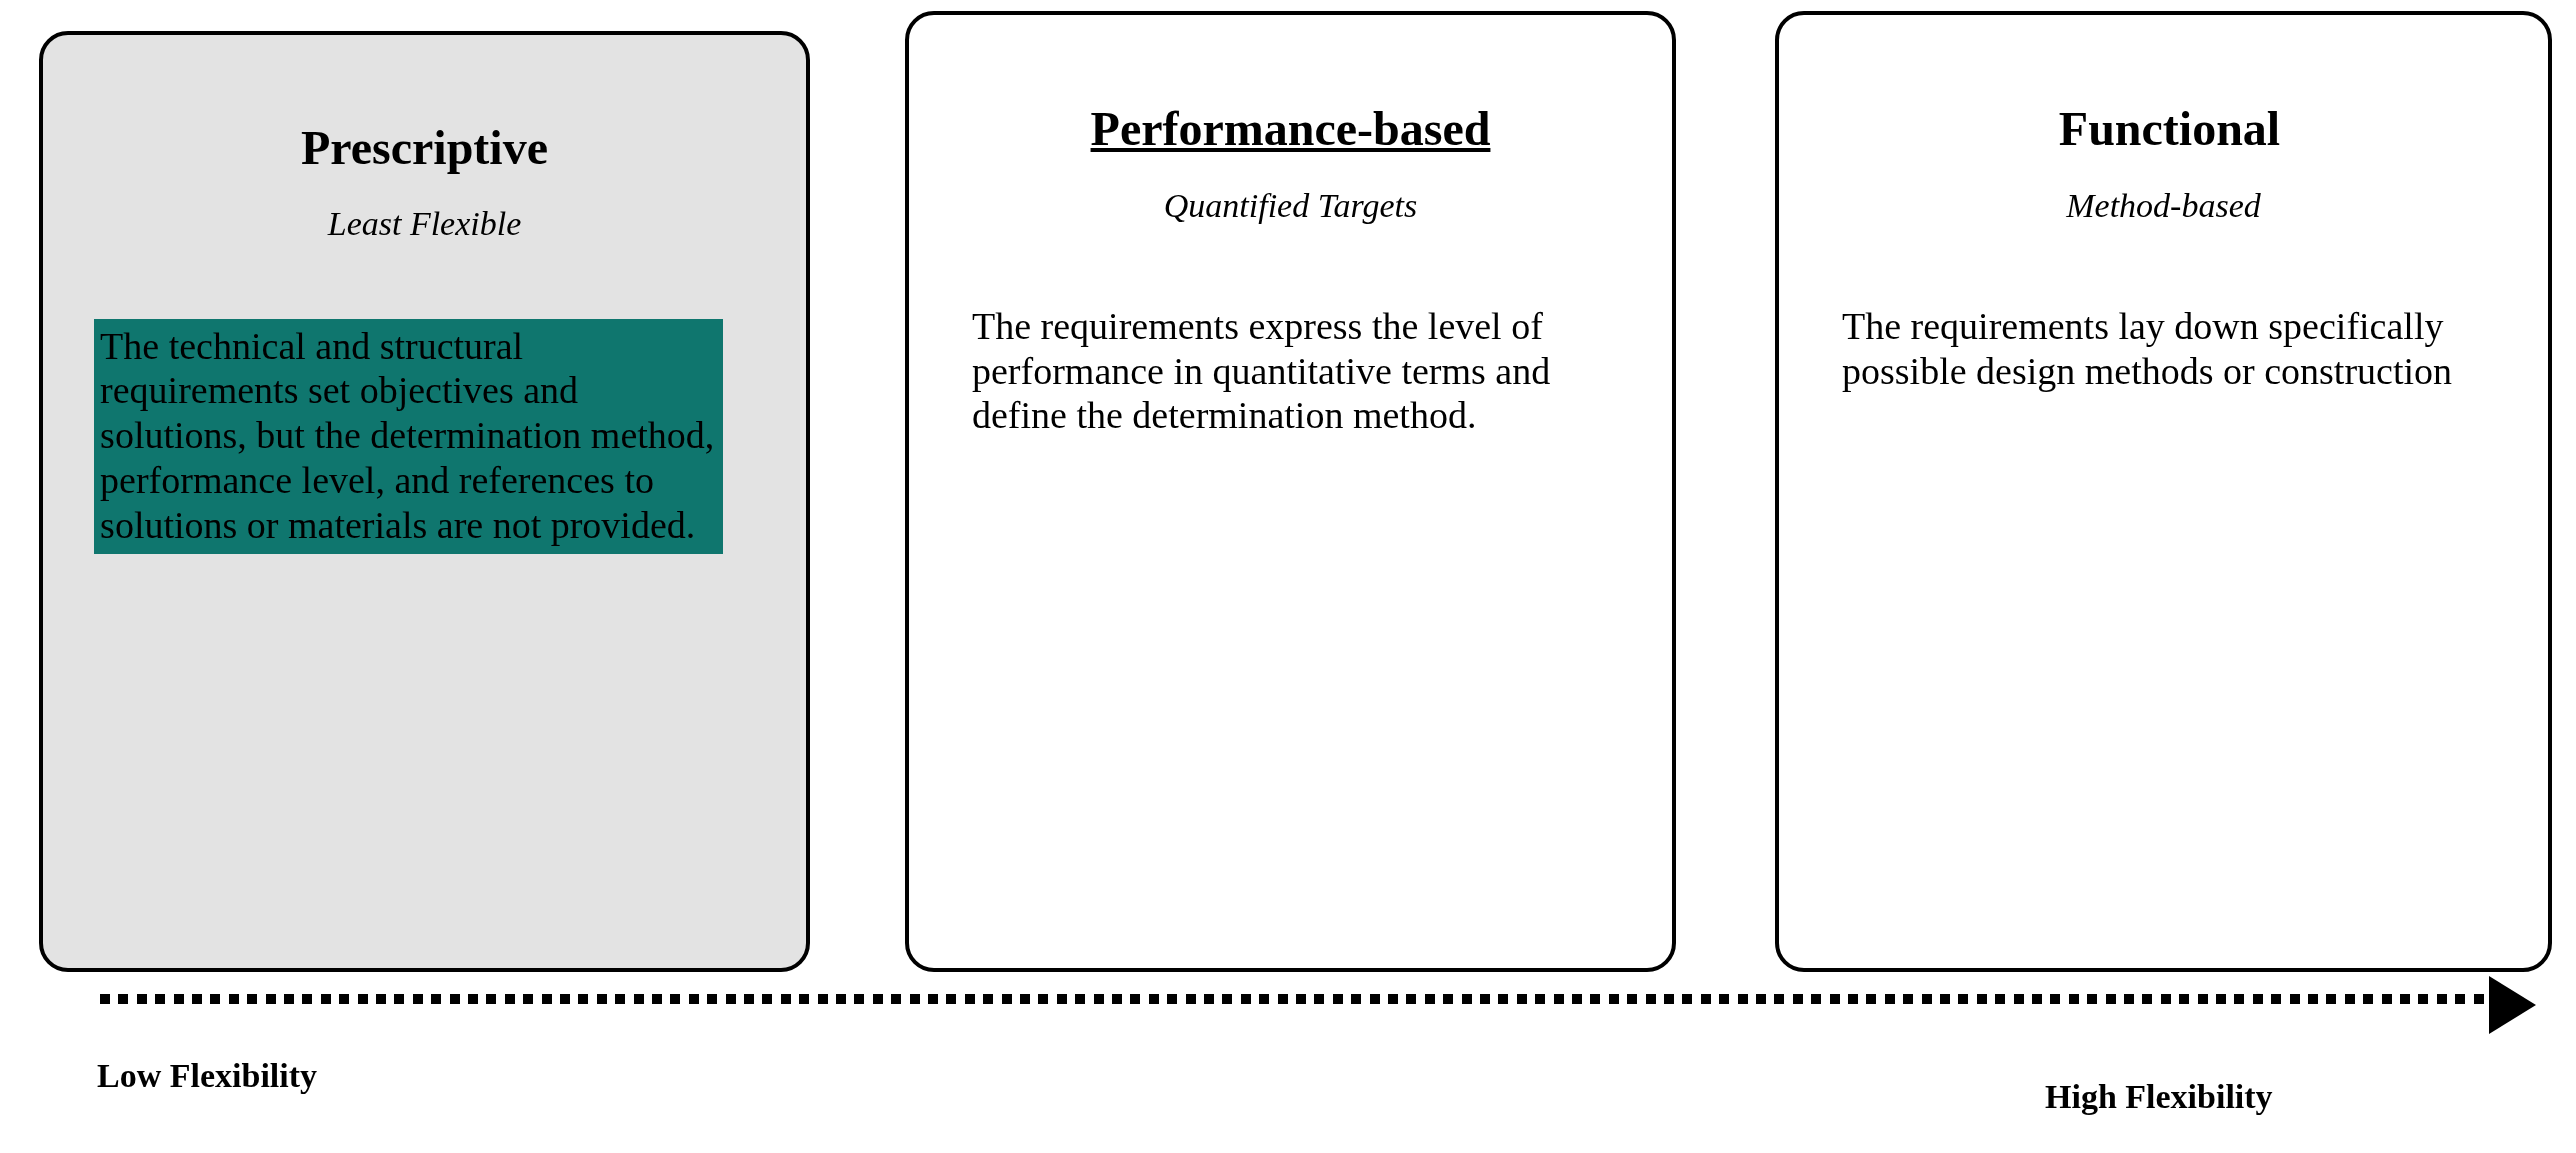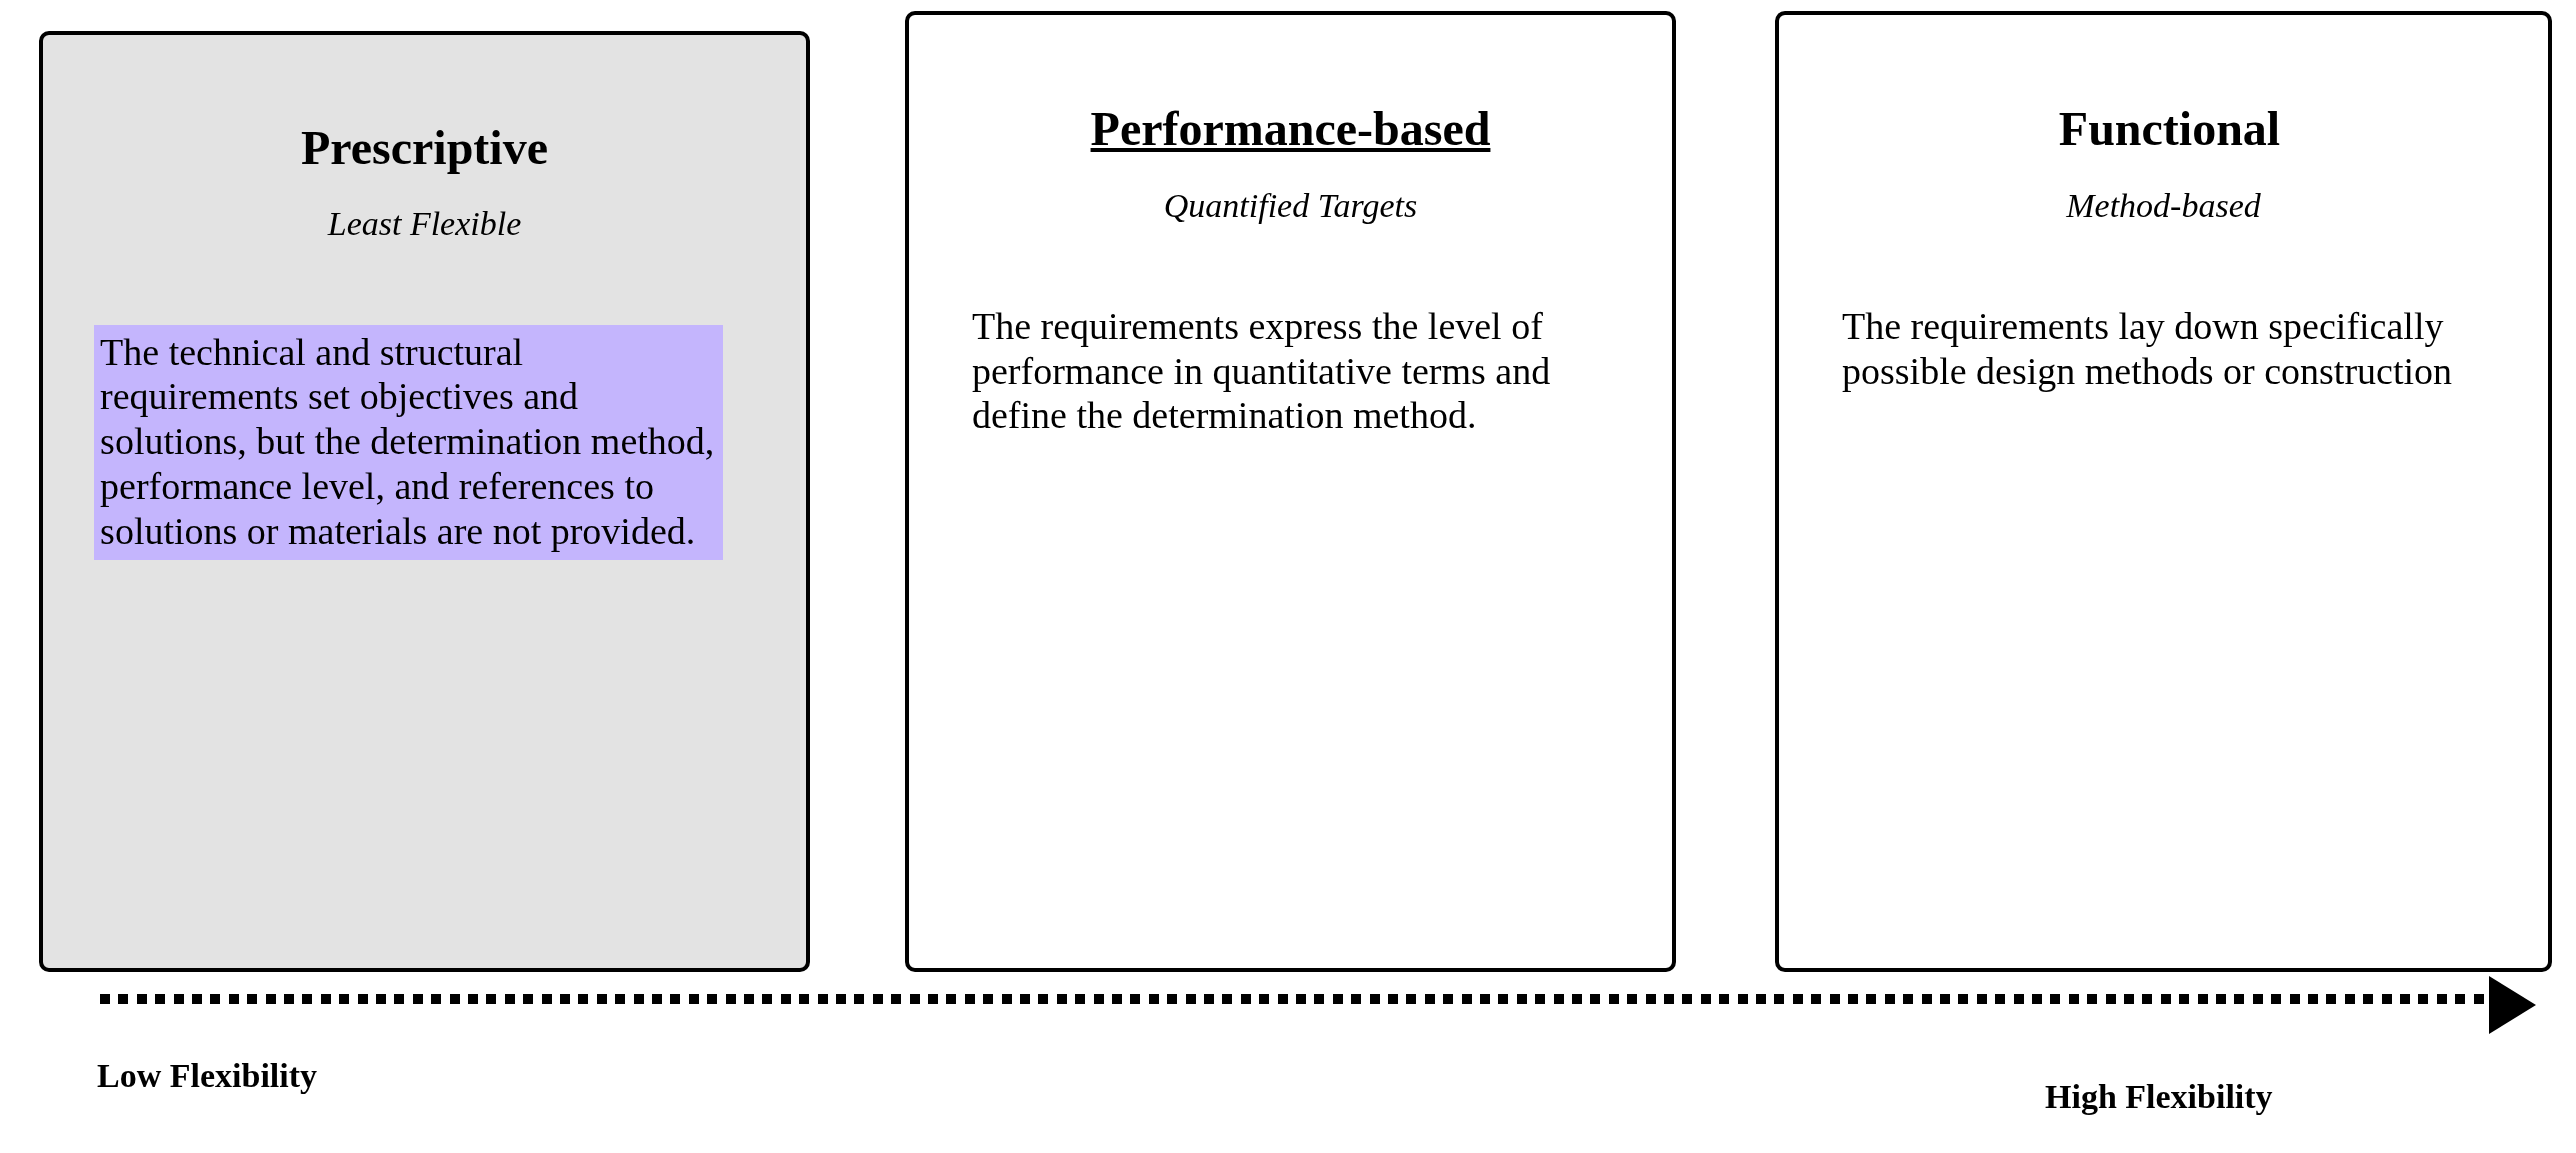--- a/index.html
+++ b/index.html
@@ -14,21 +14,21 @@
     background: #ffffff;
     overflow: hidden;
     font-family: "Liberation Serif", "DejaVu Serif", serif;
   }
 
   
   .card {
     position: absolute;
     box-sizing: border-box;
     border: 4.6px solid #000000;
-    border-radius: 10px;
+    border-radius: 29px;
     background: #ffffff;
   }
   .card.shaded {
     background: #e3e3e3;
   }
 
   #card-0 { left: 39px;   top: 31px; width: 771px; height: 941px; }
   #card-1 { left: 905px; top: 10.7px; width: 771px; height: 961px; }
   #card-2 { left: 1775px; top: 10.7px; width: 777px; height: 961px; }
 
@@ -63,24 +63,24 @@
   .card-body {
     position: absolute;
     color: #000000;
     font-size: 38px;
     line-height: 1.18;
     text-align: left;
     white-space: pre-line;
   }
   #card-0 .card-body {
     left: 51px;
-    top: 290px;
+    top: 284px;
     width: 617px;
     padding: 4.6px 6.1px 6.1px 6.1px;
-    background: #c4b5fd;
+    background: #0f766e;
   }
   #card-1 .card-body {
     left: 63px;
     top: 289px;
     width: 613px;
   }
   #card-2 .card-body {
     left: 63px;
     top: 289px;
     width: 636px;

